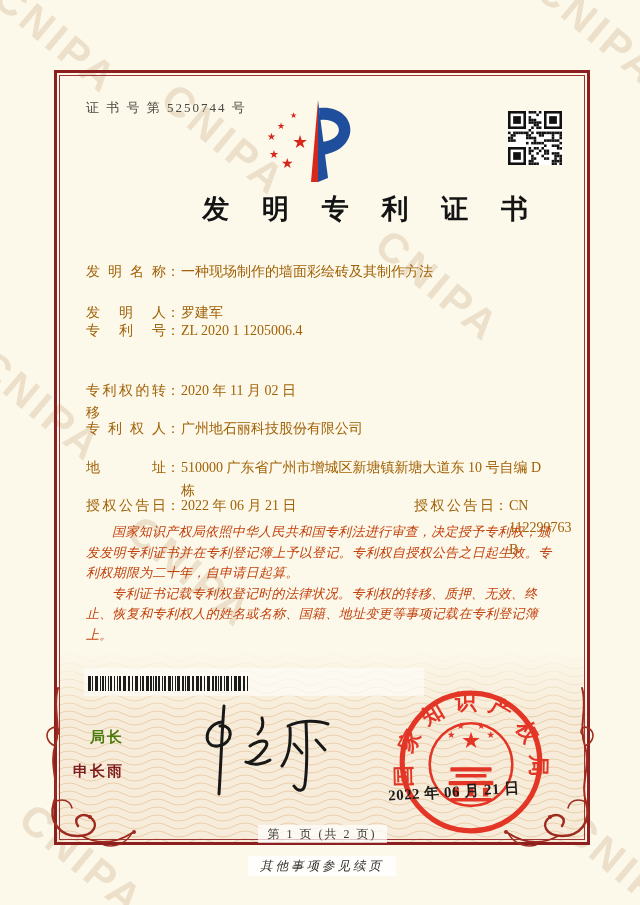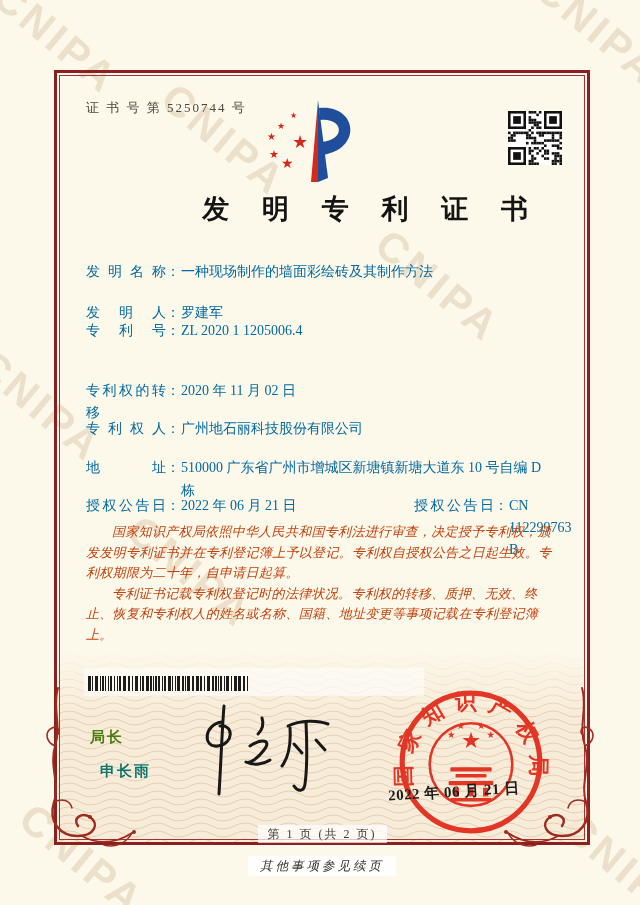--- a/index.html
+++ b/index.html
@@ -37,21 +37,21 @@
     font-size:13px; letter-spacing:2px; color:#4c4841;
   }
   .logo { position:absolute; left:266px; top:96px; }
   .qr { position:absolute; left:508px; top:111px; }
   .title {
     position:absolute; left:54px; top:191px; width:536px;
     text-align:center; font-size:27px; font-weight:700; color:#141414;
     letter-spacing:13px; text-indent:13px;margin-left:43px;
   }
   
-  .row { position:absolute; left:86px; width:472px; display:flex; font-size:14px; color:#0369a1; line-height:22px; }
+  .row { position:absolute; left:86px; width:472px; display:flex; font-size:14px; color:#a16207; line-height:22px; }
   .row .label { width:80px; text-align:justify; text-align-last:justify; flex:none; }
   .row .colon { flex:none; width:15px; }
   .row .value { flex:1; white-space:pre-line; }
   .row2 { position:absolute; left:328px; top:0; display:flex; }
   .row2 .label { width:80px; text-align:justify; text-align-last:justify; }
   .row2 .colon { width:15px; }
   .r1{top:261px}.r2{top:302px}.r3{top:320px}.r4{top:380px}.r5{top:418px}
   .r6{top:456px; line-height:23px}.r7{top:495px}
   
   .paras {
@@ -59,21 +59,21 @@
     font-size:13px; line-height:20.5px; color:#c2410c;
     letter-spacing:.3px; font-style:italic;
   }
   .paras p { text-indent:2em; }
   
   .bar-strip { position:absolute; left:84px; top:668px; width:340px; height:28px; background:rgba(255,255,255,.55); }
   .barcode { position:absolute; left:88px; top:676px; }
   
   .signer-title { position:absolute; left:90px; top:728px; font-size:15px; font-weight:600; color:#4d7c0f;
     font-family:"Liberation Sans","DejaVu Sans",sans-serif; letter-spacing:2px; }
-  .signer-name  { position:absolute; left:100px; top:762px; font-size:15px; font-weight:600; color:#0f766e;
+  .signer-name  { position:absolute; left:73px; top:762px; font-size:15px; font-weight:600; color:#7f1d1d;
     font-family:"Liberation Sans","DejaVu Sans",sans-serif; letter-spacing:2px; }
   .signature { position:absolute; left:188px; top:700px; }
   
   .seal { position:absolute; left:385px; top:676px; opacity:.93; }
   .seal-date {
     position:absolute; left:388px; top:782px; width:150px;
     font-size:15px; font-weight:700; color:#1d1c1a; letter-spacing:.5px;
     transform:rotate(-3.5deg); white-space:nowrap;
   }
   

